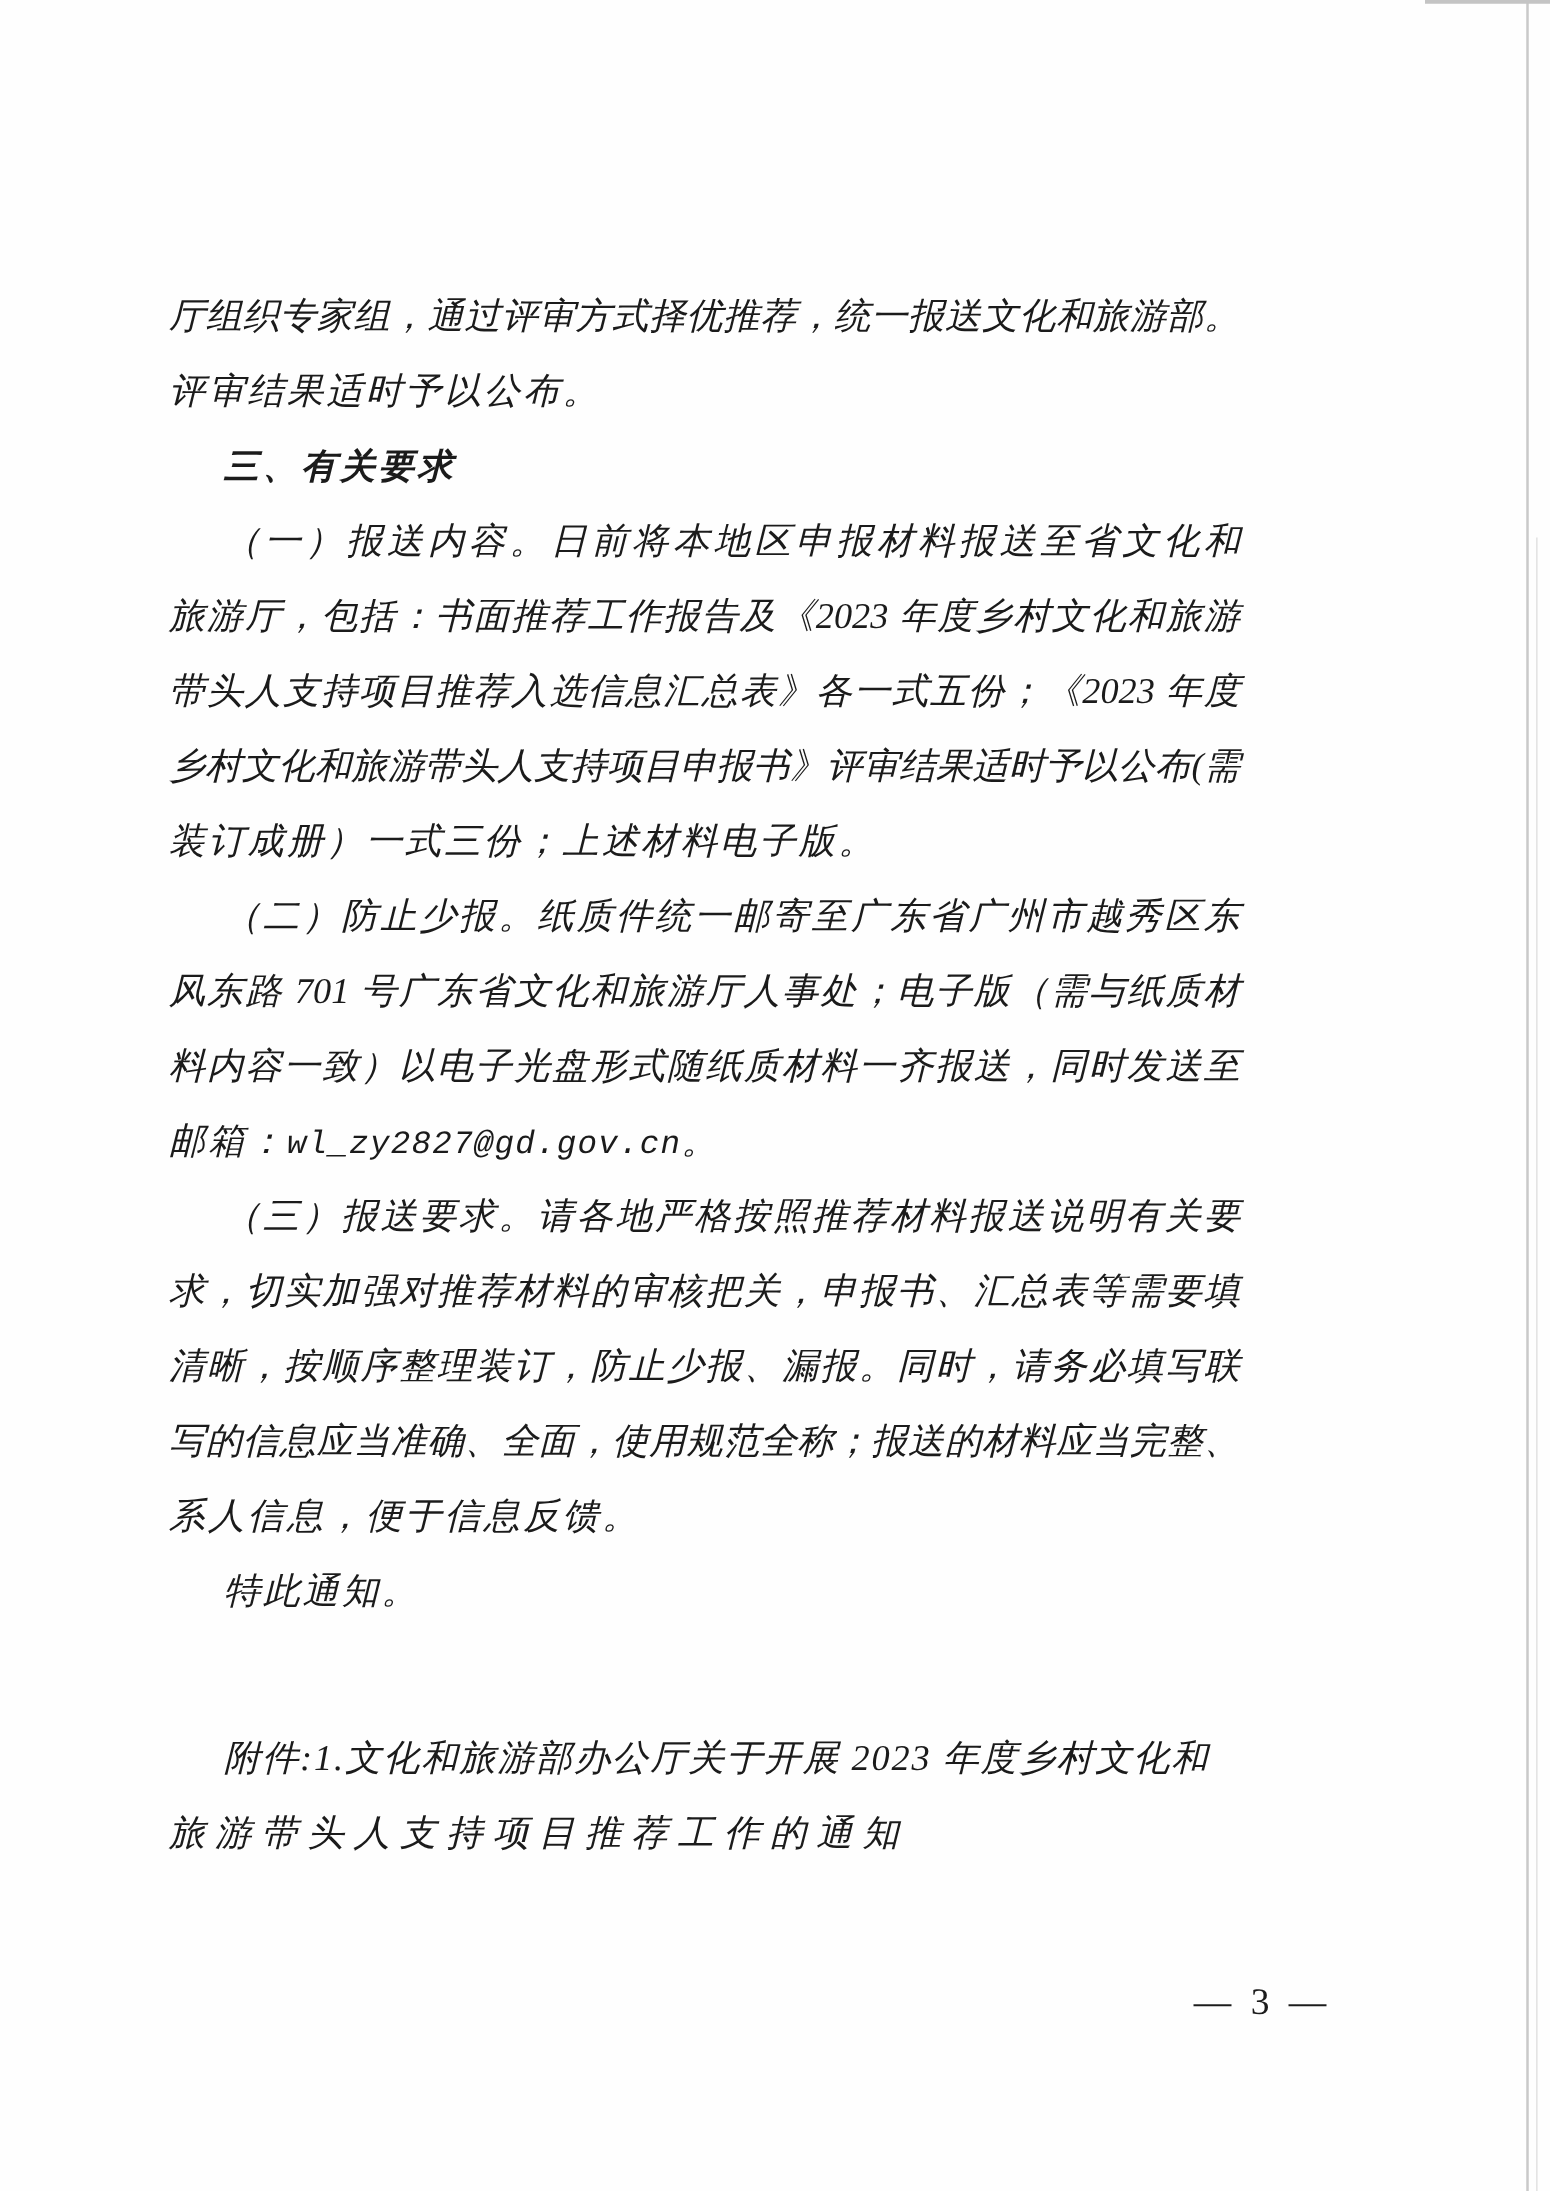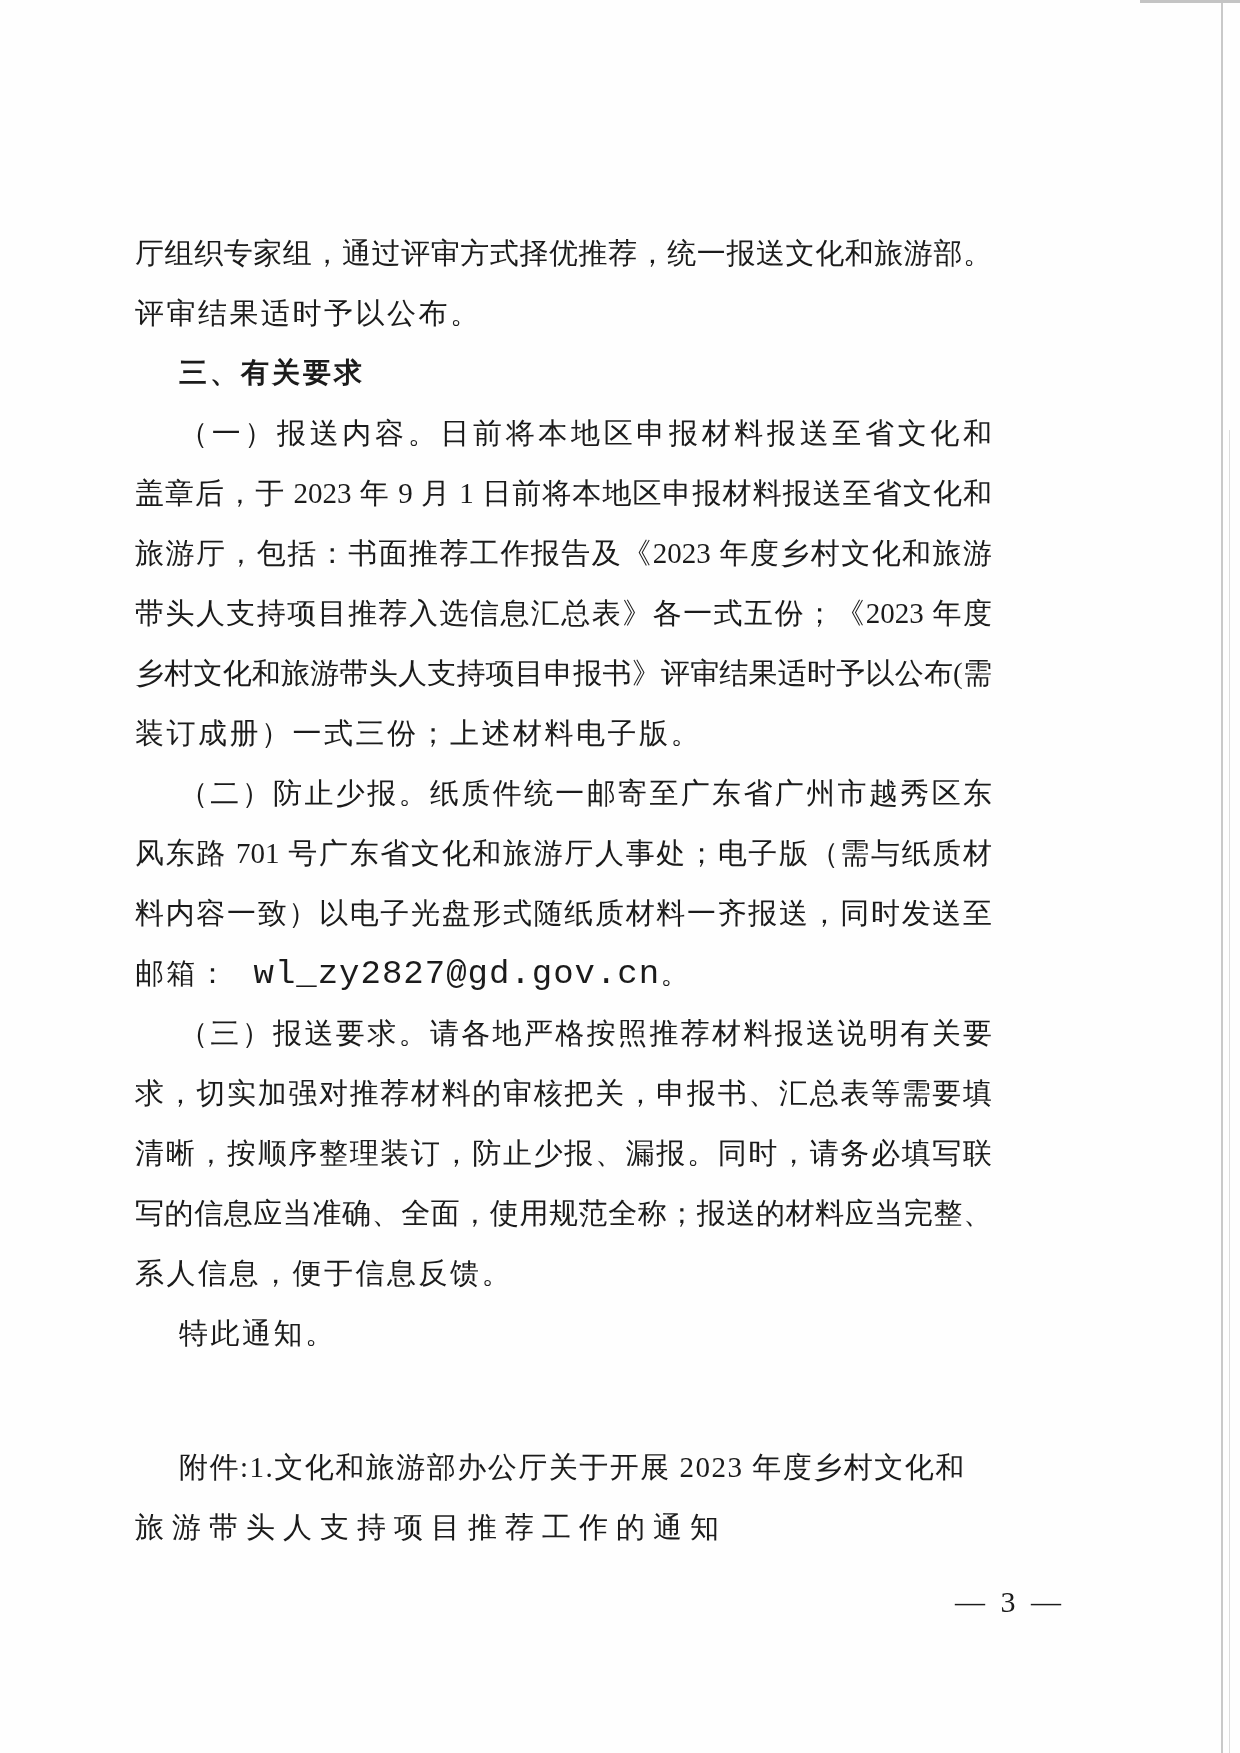--- a/index.html
+++ b/index.html
@@ -17,38 +17,38 @@
     left: 135px;
     top: 223px;
     width: 857px;
     font-size: 29px;
   }
   .line {
     height: 60px;
     line-height: 60px;
     text-align: left;
     letter-spacing: 2.5px;
+    font-style: italic;
   }
   .line.full {
     text-align: justify;
     text-align-last: justify;
     letter-spacing: 0;
   }
   .indent { text-indent: 44px; }
   .heading {
     font-family: "Liberation Sans", "DejaVu Sans", sans-serif;
     font-weight: 700;
     font-size: 28px;
     letter-spacing: 3px;
   }
   .mono {
     font-family: "Liberation Mono", "DejaVu Sans Mono", monospace;
-    font-size: 34px;
+    font-size: 26px;
     letter-spacing: 1px;
-    margin-left: 24px;
   }
   .attachment { margin-top: 74px; }
   .attach-line-1 {
     text-indent: 44px;
     letter-spacing: 1.5px;
   }
   .attach-line-2 {
     letter-spacing: 8px;
   }
   .page-number {
@@ -86,21 +86,20 @@
 <div class="page">
 
   <div class="textblock">
 
     <div class="line full">厅组织专家组，通过评审方式择优推荐，统一报送文化和旅游部。</div>
     <div class="line">评审结果适时予以公布。</div>
 
     <div class="line heading indent">三、有关要求</div>
 
     <div class="line full indent">（一）报送内容。日前将本地区申报材料报送至省文化和</div>
-    <div class="line full">盖章后，于 2023 年 9 月 1 日前将本地区申报材料报送至省文化和</div>
     <div class="line full">旅游厅，包括：书面推荐工作报告及《2023 年度乡村文化和旅游</div>
     <div class="line full">带头人支持项目推荐入选信息汇总表》各一式五份；《2023 年度</div>
     <div class="line full">乡村文化和旅游带头人支持项目申报书》评审结果适时予以公布(需</div>
     <div class="line">装订成册）一式三份；上述材料电子版。</div>
 
     <div class="line full indent">（二）防止少报。纸质件统一邮寄至广东省广州市越秀区东</div>
     <div class="line full">风东路 701 号广东省文化和旅游厅人事处；电子版（需与纸质材</div>
     <div class="line full">料内容一致）以电子光盘形式随纸质材料一齐报送，同时发送至</div>
     <div class="line">
       <span>邮箱：</span><span class="mono">wl_zy2827@gd.gov.cn</span><span>。</span>

